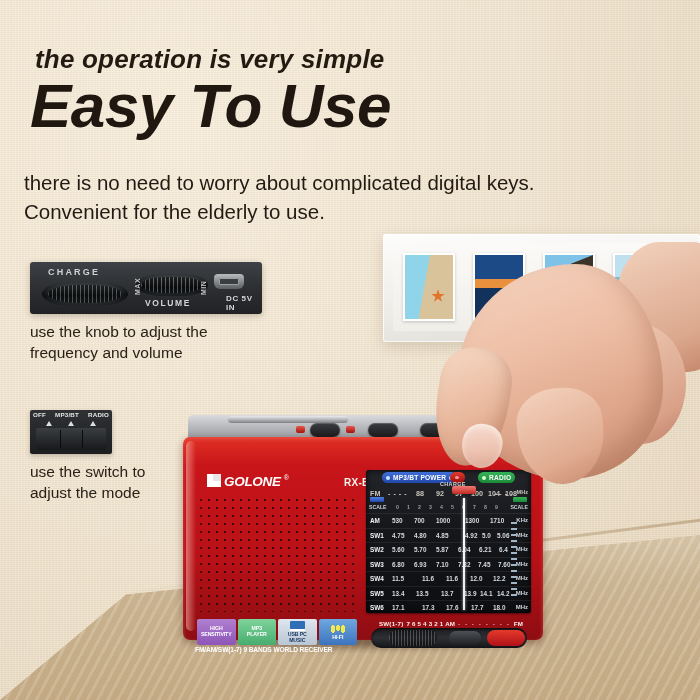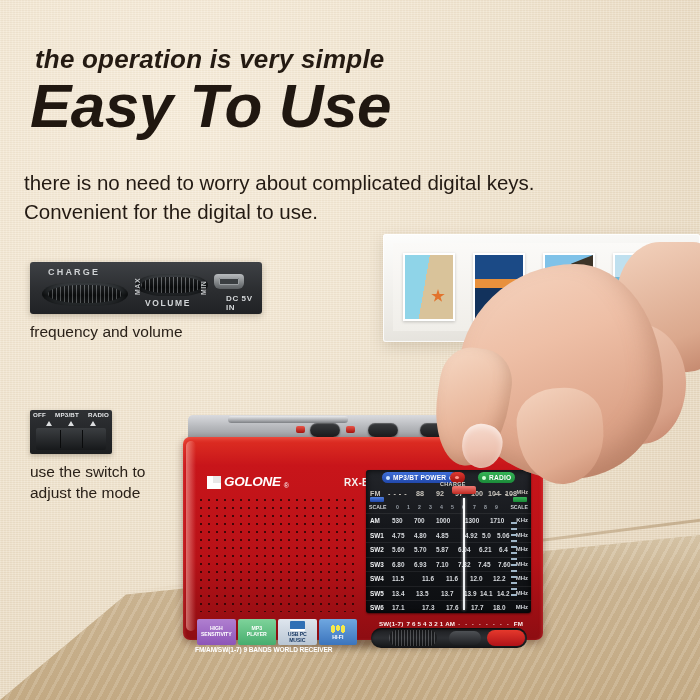--- a/index.html
+++ b/index.html
@@ -230,21 +230,21 @@
     box-shadow: inset 0 2px 4px rgba(255,120,110,.45), 0 3px 8px rgba(60,20,10,.4);
   }
   .body-hl {
     position:absolute; left: 3px; top: 4px; width: 10px; height: 190px;
     background: linear-gradient(90deg, rgba(255,190,180,.55), rgba(255,120,110,0));
     border-radius: 6px;
   }
 
   .brand {
     position: absolute; left: 24px; top: 37px;
-    display: flex; align-items: flex-end; gap: 3px;
+    display: flex; align-items: flex-start; gap: 3px;
   }
   .brand-mark {
     width: 14px; height: 13px;
     background:
       linear-gradient(90deg, #fff 0 45%, transparent 45%),
       linear-gradient(0deg, #fff 0 45%, #e8e8e8 45%);
     background-color: #fff;
     display: grid; grid-template-columns: 1fr 1fr; grid-template-rows: 1fr 1fr;
     overflow: hidden;
   }
@@ -461,34 +461,35 @@
       <div class="photo p3"></div>
       <div class="photo p4"></div>
     </div>
   </div>
 </div>
 
 <div class="hl-kicker">the operation is very simple</div>
 <div class="hl-main">Easy To Use</div>
 <div class="sub">
   <div>there is no need to worry about complicated digital keys.</div>
-  <div>Convenient for the digital to use.</div>
+  <div>Convenient for the elderly to use.</div>
 </div>
 
 <div class="callout1">
   <div class="tuning-lbl">CHARGE</div>
   <div class="tuning-knob"></div>
   <div class="vol-knob"></div>
   <div class="vol-max">MAX</div>
   <div class="vol-lbl">VOLUME</div>
   <div class="vol-min">MIN</div>
   <div class="dc-port"></div>
   <div class="dc-lbl">DC 5V IN</div>
 </div>
 <div class="cap1">
+  <div>use the knob to adjust the</div>
   <div>frequency and volume</div>
 </div>
 
 <div class="callout2">
   <div class="sw-labels">
     <span>OFF</span>
     <span>MP3/BT</span>
     <span>RADIO</span>
   </div>
   <div class="sw-ticks">

